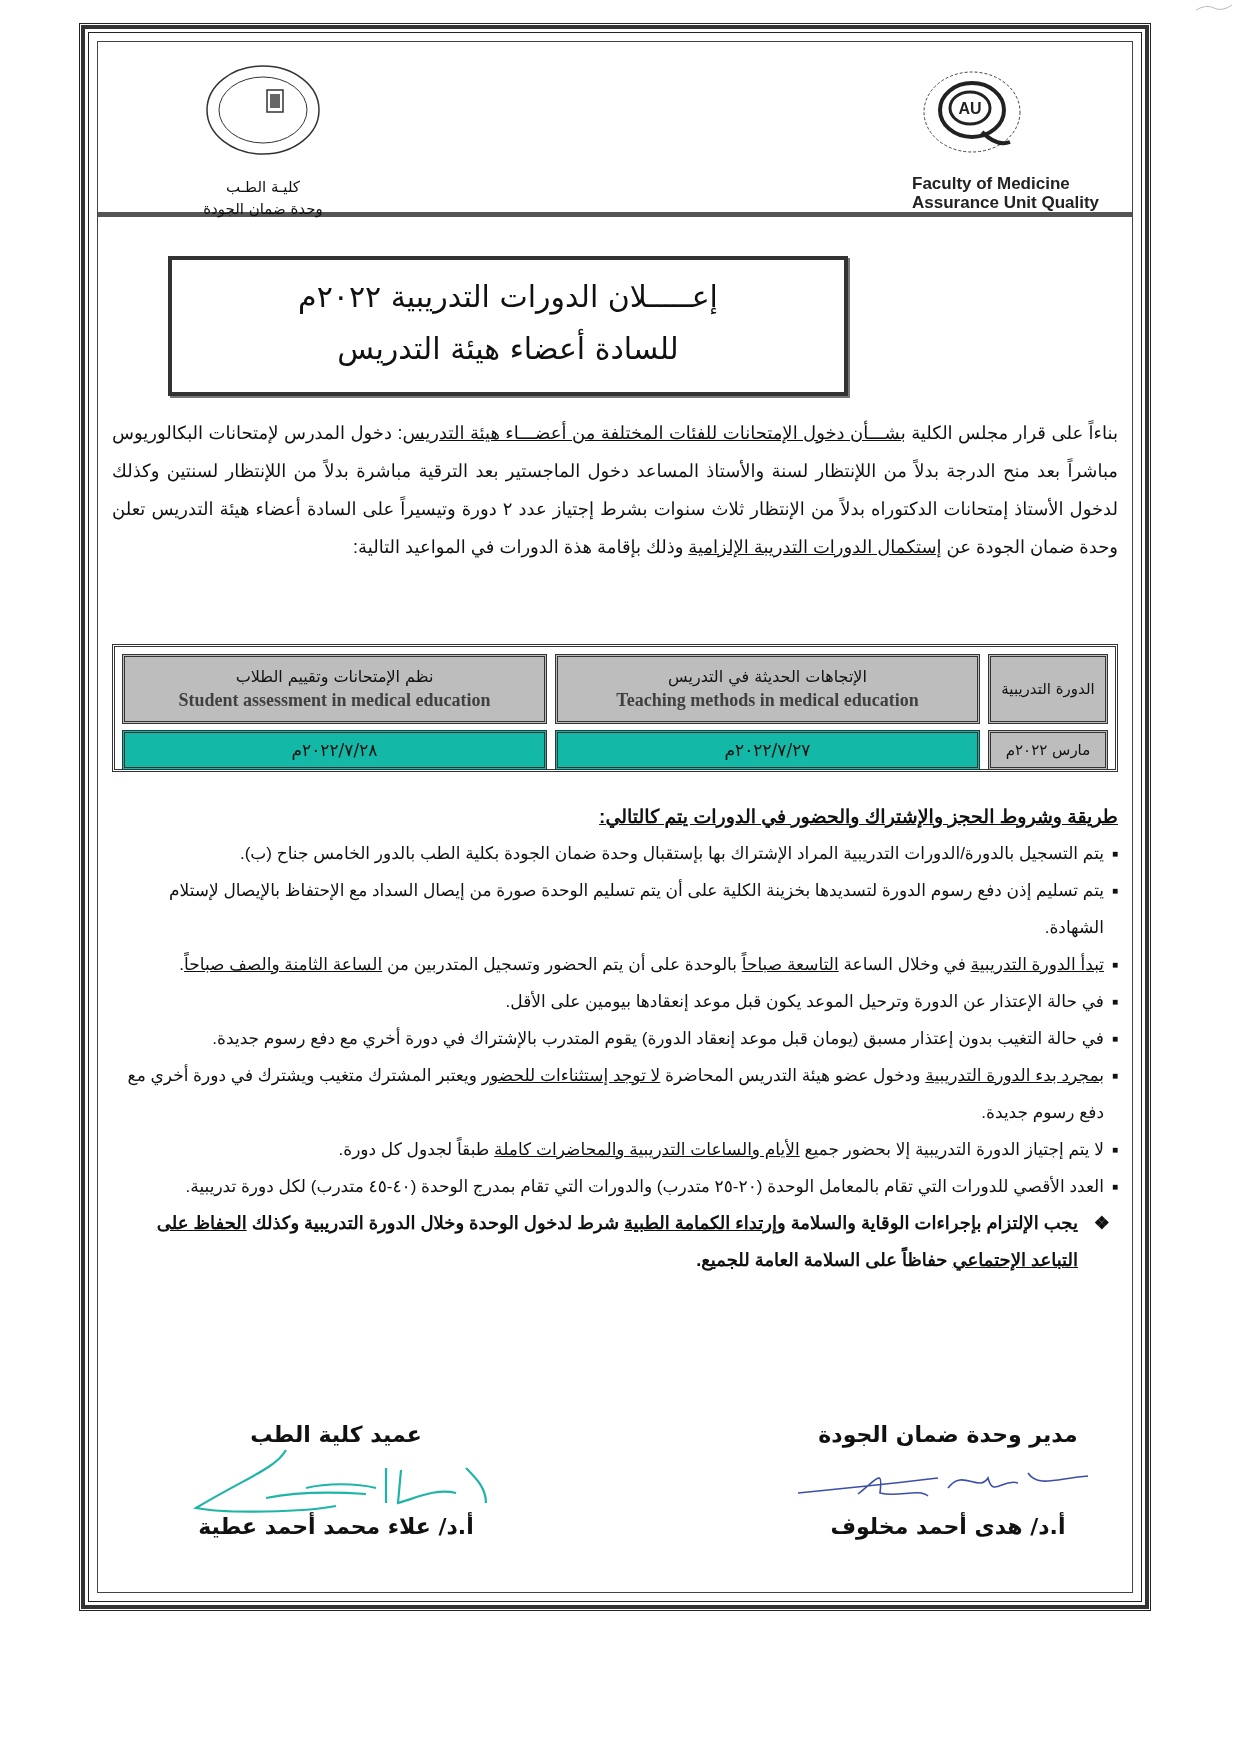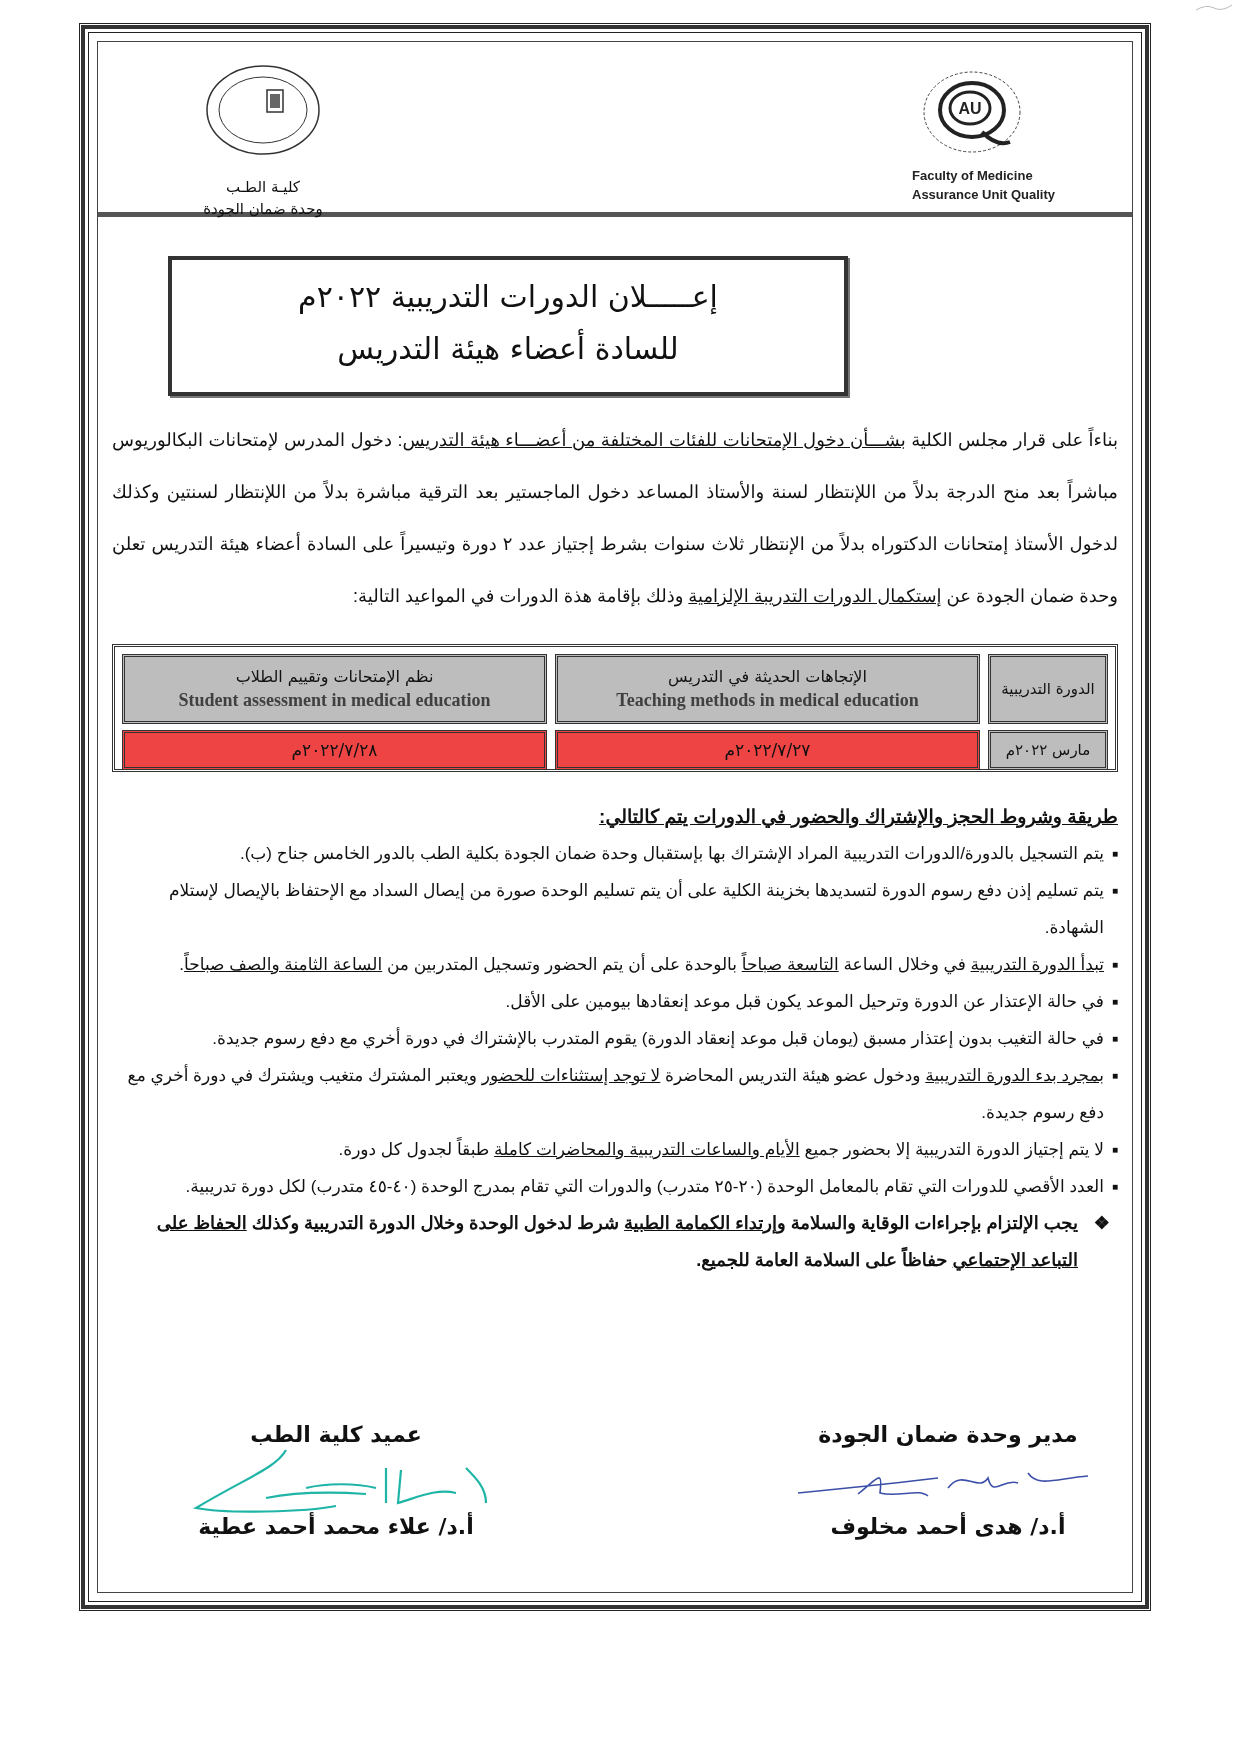--- a/index.html
+++ b/index.html
@@ -4,38 +4,38 @@
   <style>
     html, body { margin:0; padding:0; background:#ffffff; }
     body { width:1240px; height:1753px; position:relative; font-family:"DejaVu Sans", sans-serif; color:#111; overflow:hidden; }
     .page-frame { position:absolute; left:88px; top:32px; width:1052px; height:1568px; border:1px solid #222; box-shadow: 0 0 0 3px #fff, 0 0 0 7px #333, 0 0 0 8px #fff, 0 0 0 9px #222; }
     .inner-frame { position:absolute; left:8px; top:8px; right:8px; bottom:8px; border:1px solid #444; }
     .header { position:absolute; left:0; right:0; top:0; height:170px; border-bottom:5px solid #555; }
     .logo-left { position:absolute; left:45px; top:20px; width:240px; text-align:center; }
     .logo-right { position:absolute; right:20px; top:20px; width:200px; text-align:left; }
     .seal { margin:0 auto; width:120px; height:100px; position:relative; }
     .left-unit { font-family:"DejaVu Sans", sans-serif; font-size:15px; line-height:22px; direction:rtl; margin-top:10px; }
-    .right-unit { font-family:"Liberation Sans", sans-serif; font-weight:bold; font-size:13px; line-height:19px; color:#222; }
+    .right-unit { font-family:"Liberation Sans", sans-serif; font-weight:bold; font-size:17px; line-height:19px; margin-top:8px; color:#222; }
     .title-box { position:absolute; left:70px; top:214px; width:672px; height:132px; border:4px solid #333; box-shadow:2px 2px 0 #777; text-align:center; direction:rtl; }
     .title-line { font-weight:normal; font-size:30px; line-height:38px; }
     .title-line.l1 { margin-top:18px; }
     .title-line.l2 { margin-top:14px; }
-    .body { position:absolute; left:14px; right:14px; top:372px; direction:rtl; text-align:justify; font-family:"Liberation Sans", sans-serif; font-size:18px; line-height:52px; }
+    .body { position:absolute; left:14px; right:14px; top:372px; direction:rtl; text-align:justify; font-family:"Liberation Sans", sans-serif; font-size:18px; line-height:38px; }
     .u { text-decoration:underline; }
     .table-wrap { position:absolute; left:14px; right:14px; top:602px; height:128px; border:3px double #333; padding:7px; box-sizing:border-box; direction:rtl; }
     .row { display:flex; gap:8px; }
     .row.head { height:70px; }
     .row.data { height:40px; margin-top:6px; }
     .cell { border:3px double #333; box-sizing:border-box; display:flex; flex-direction:column; align-items:center; justify-content:center; text-align:center; }
     .gray { background:#bdbdbd; }
     .c0 { width:120px; font-size:15px; }
     .c1, .c2 { flex:1; }
     .cell .ar { font-size:16px; }
     .cell .en { font-family:Liberation Serif, serif; font-size:18px; font-weight:bold; color:#404040; direction:ltr; margin-top:4px; }
-    .cell.date { font-size:17px; background:#ef4444; }
+    .cell.date { font-size:17px; background:#14b8a6; }
     .conditions { position:absolute; left:14px; right:14px; top:756px; direction:rtl; font-family:"Liberation Sans", sans-serif; font-size:17px; line-height:37px; }
     .cond-title { font-weight:bold; font-size:19px; text-decoration:underline; }
     .cond-item { position:relative; padding-right:14px; }
     .cond-item .bullet { position:absolute; right:0; top:0; font-size:10px; }
     .cond-item.star { padding-right:40px; font-weight:bold; font-size:18px; }
     .cond-item.star .bullet { font-size:18px; right:8px; }
     .sig { position:absolute; top:1378px; direction:rtl; text-align:center; font-weight:bold; font-family:"DejaVu Sans", sans-serif; }
     .sig-title { font-size:22px; line-height:30px; }
     .sig-name { font-size:22px; line-height:30px; margin-top:62px; }
     .sig-left { left:98px; width:280px; }

